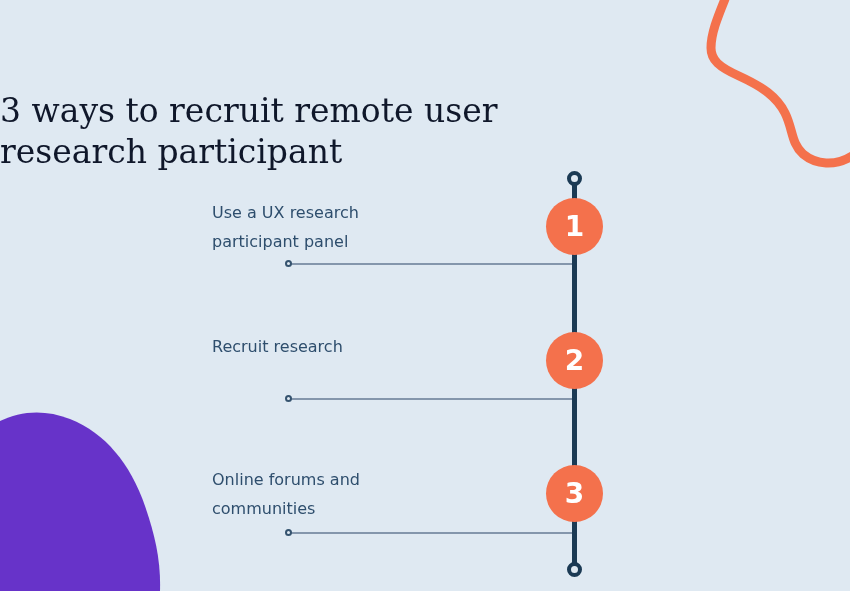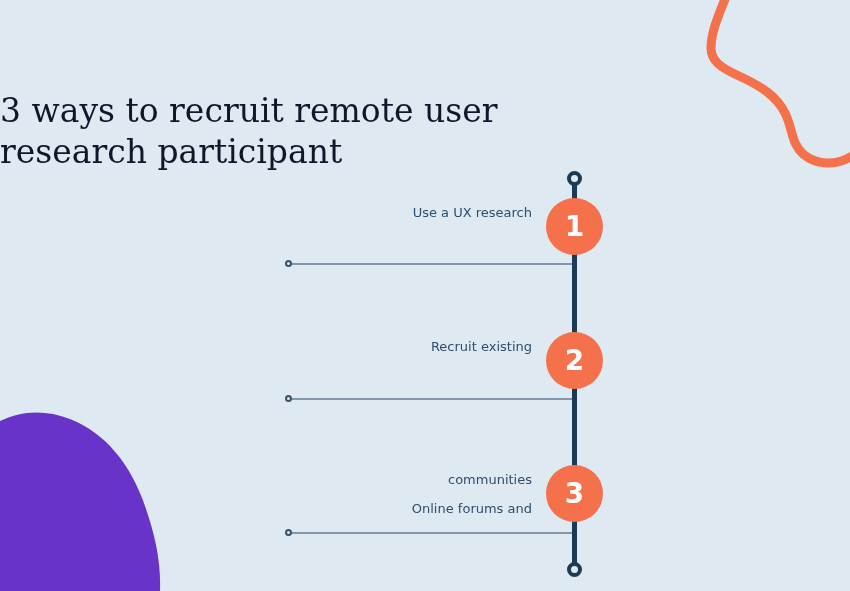--- a/index.html
+++ b/index.html
@@ -66,22 +66,22 @@
   }
   .dot-1 { top: 260px; }
   .dot-2 { top: 395px; }
   .dot-3 { top: 529px; }
 
   
   .item-label {
     position: absolute;
     right: 318px;
     width: 320px;
-    text-align: right;
-    font-size: 13px;
+    text-align: left;
+    font-size: 16px;
     line-height: 29px;
     color: #2e4e6d;
   }
   .label-1 { top: 198px; }
   .label-2 { top: 332px; }
   .label-3 { top: 465px; }
 
   
   .badge {
     position: absolute;
@@ -124,26 +124,27 @@
   <div class="end-dot dot-1"></div>
   <div class="end-dot dot-2"></div>
   <div class="end-dot dot-3"></div>
 
   <div class="vline"></div>
   <div class="end-ring ring-top"></div>
   <div class="end-ring ring-bottom"></div>
 
   <div class="item-label label-1">
     <div>Use a UX research</div>
+    <div>participant panel</div>
   </div>
   <div class="item-label label-2">
-    <div>Recruit existing</div>
+    <div>Recruit research</div>
   </div>
   <div class="item-label label-3">
+    <div>Online forums and</div>
     <div>communities</div>
-    <div>Online forums and</div>
   </div>
 
   <div class="badge badge-1">1</div>
   <div class="badge badge-2">2</div>
   <div class="badge badge-3">3</div>
 
 </div>
 
 </body></html>

